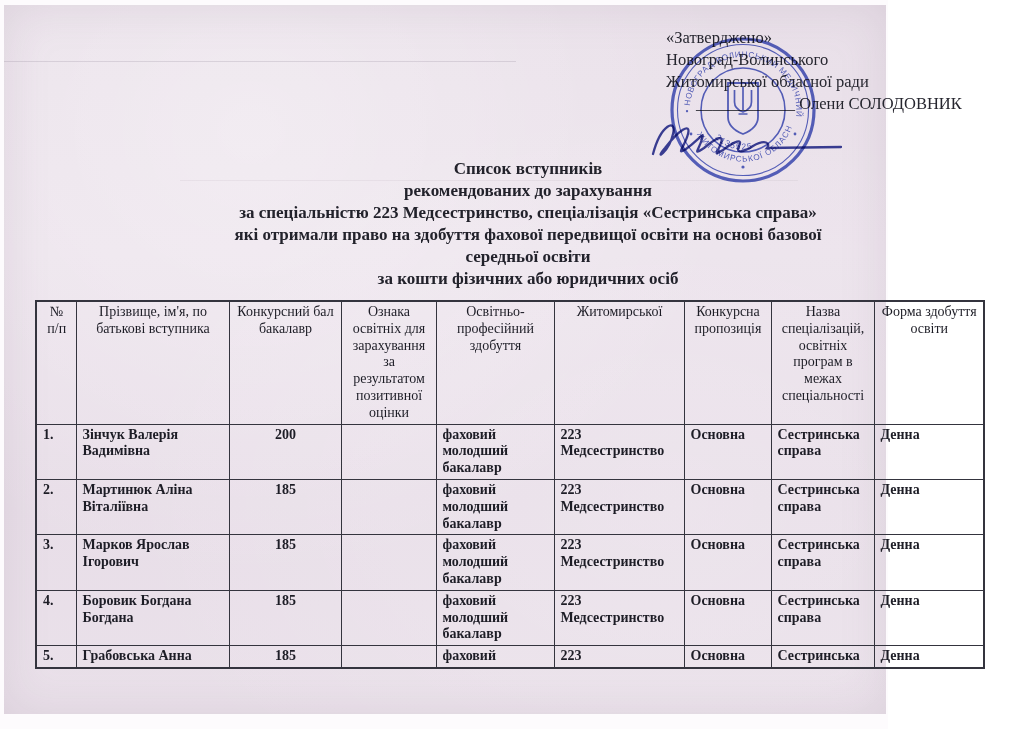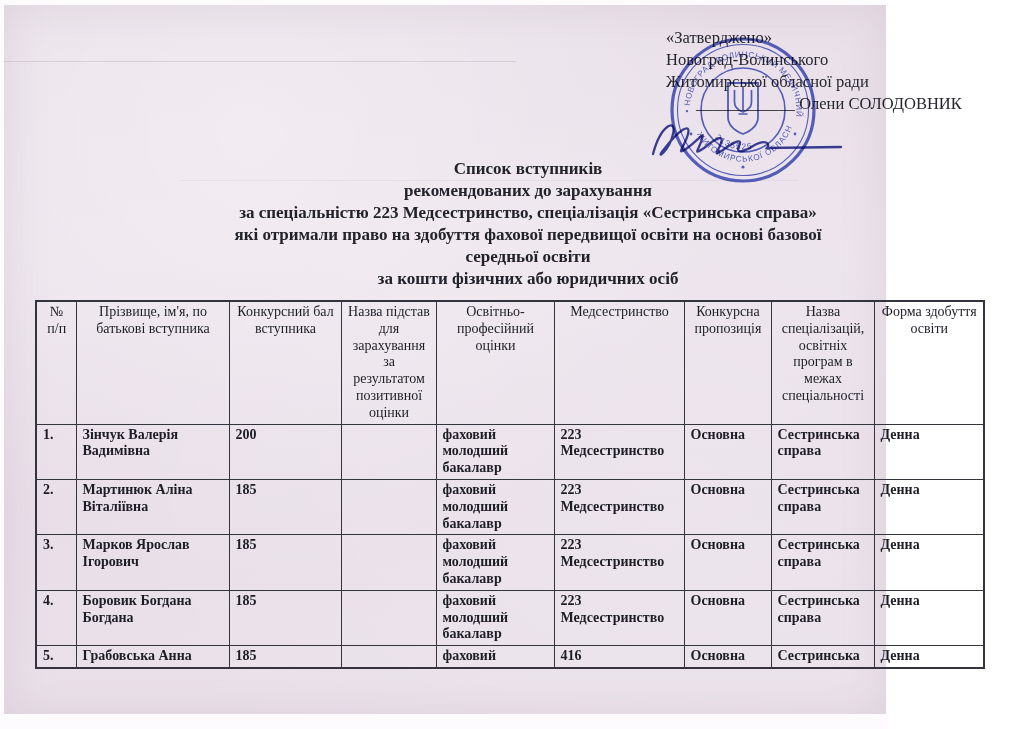--- a/index.html
+++ b/index.html
@@ -45,21 +45,21 @@
   table.list th,table.list td{
     border:1px solid #34343e;vertical-align:top;overflow:hidden;
     padding:2px 5px 2px 6px;
   }
   table.list{border:2px solid #34343e;}
   thead tr{height:113px;}
   tbody tr{height:52px;}
   tbody tr.truncated{height:21px;}
   th{font-weight:normal;text-align:center;padding-top:3px;}
   td{font-weight:bold;}
-  td.c-score{}
+  td.c-score{text-align:center;}
   td.c-num{padding-left:5px;}
 </style>
 </head>
 <body>
 
 <div class="scan">
   <div class="paper">
     <div class="scanline"></div>
     <div class="scanline2"></div>
   </div>
@@ -131,24 +131,24 @@
         <col style="width:118px">
         <col style="width:130px">
       <col style="width:87px">
         <col style="width:103px">
         <col style="width:110px">
     </colgroup>
     <thead>
       <tr>
         <th>№ п/п</th>
         <th>Прізвище, ім'я, по батькові вступника</th>
-        <th>Конкурсний бал вступника</th>
-        <th>Назва підстав для зарахування за результатом позитивної оцінки</th>
-        <th>Освітньо-професійний оцінки</th>
-        <th>Медсестринство</th>
+        <th>Конкурсний бал бакалавр</th>
+        <th>Ознака освітніх для зарахування за результатом позитивної оцінки</th>
+        <th>Освітньо-професійний здобуття</th>
+        <th>Житомирської</th>
         <th>Конкурсна пропозиція</th>
         <th>Назва спеціалізацій, освітніх програм в межах спеціальності</th>
         <th>Форма здобуття освіти</th>
       </tr>
     </thead>
     <tbody>
 
     <tr>
           <td class="c-num">1.</td>
           <td>Зінчук Валерія Вадимівна</td>
@@ -192,20 +192,20 @@
           <td>Основна</td>
           <td>Сестринська справа</td>
           <td>Денна</td>
         </tr>
         <tr class="truncated">
           <td class="c-num">5.</td>
           <td>Грабовська Анна</td>
           <td class="c-score">185</td>
           <td></td>
           <td>фаховий</td>
-          <td>416</td>
+          <td>223</td>
           <td>Основна</td>
           <td>Сестринська</td>
           <td>Денна</td>
         </tr>
       </tbody>
   </table>
 </div>
 
 </body></html>

